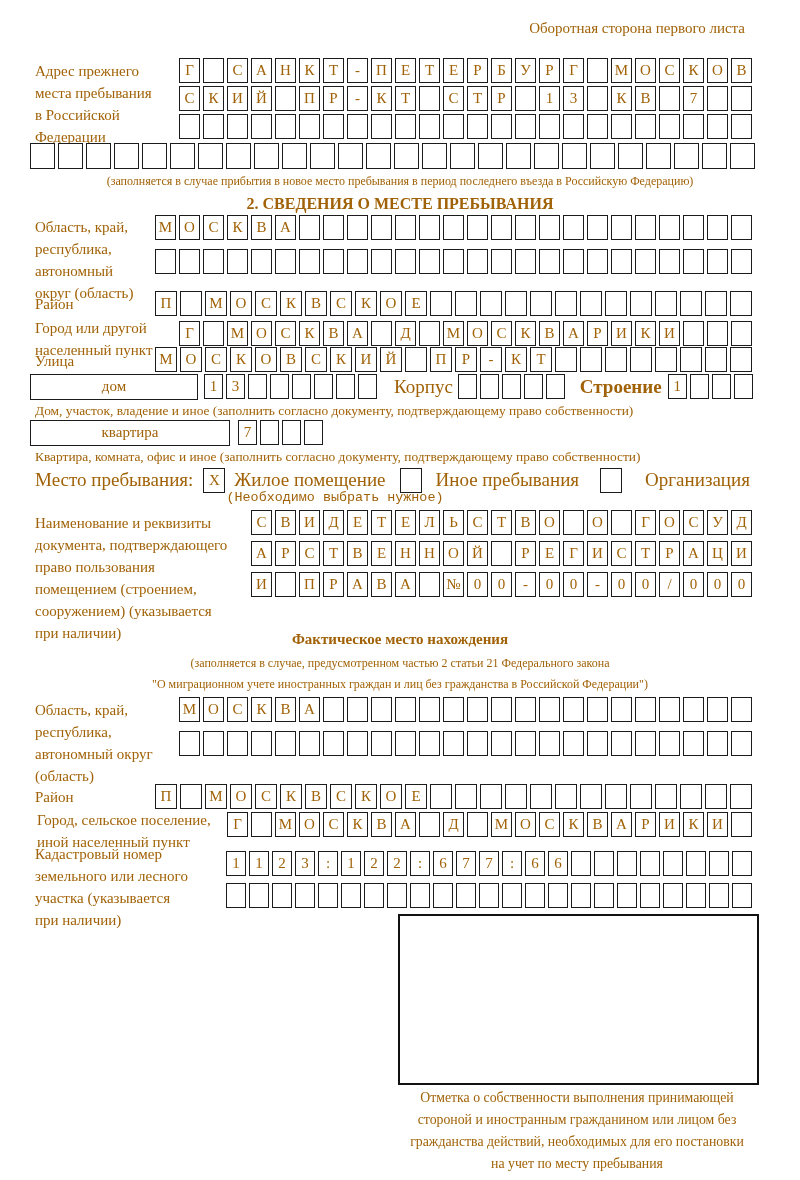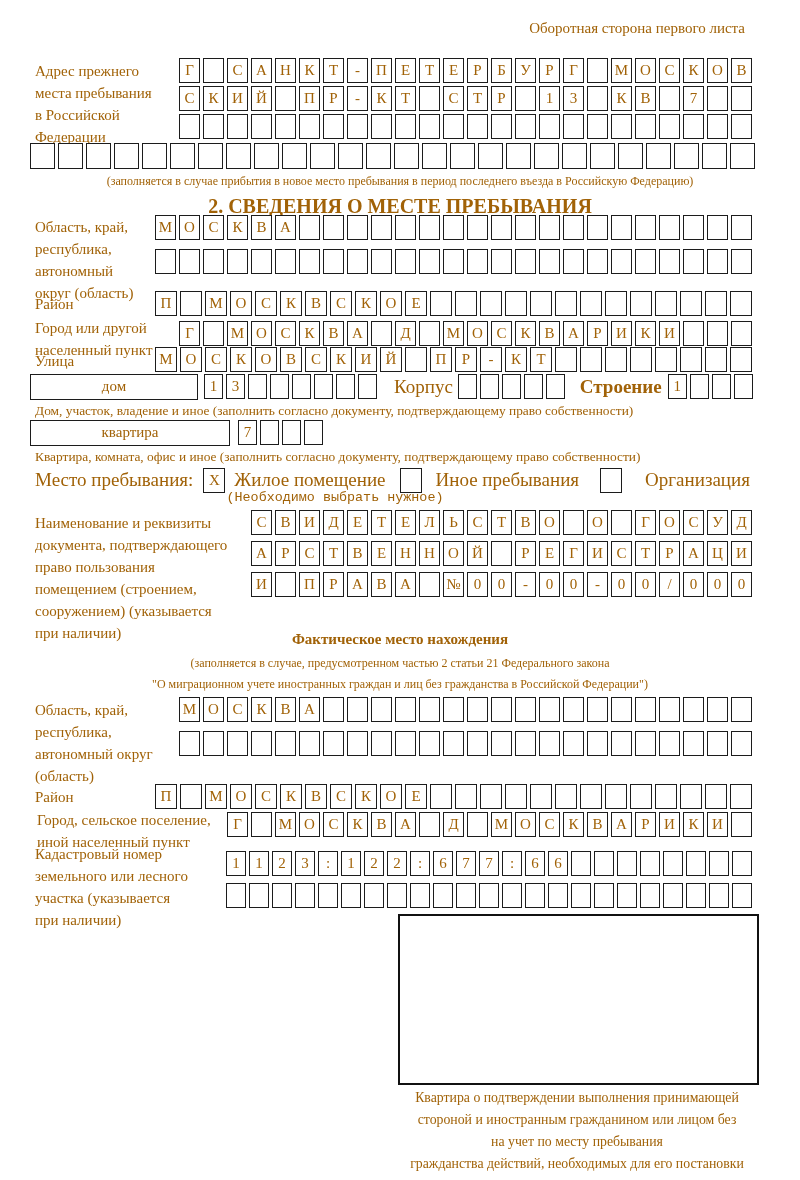--- a/index.html
+++ b/index.html
@@ -150,21 +150,21 @@
       <span class="cell"></span>
       <span class="cell"></span>
       <span class="cell"></span>
       <span class="cell"></span>
       <span class="cell"></span>
       <span class="cell"></span>
       <span class="cell"></span>
     </div>
   <div class="note-center" style="top:174px;">(заполняется в случае прибытия в новое место пребывания в период последнего въезда в Российскую Федерацию)</div>
 
-  <div class="title" style="top:195px; font-size:20px;">2. СВЕДЕНИЯ О МЕСТЕ ПРЕБЫВАНИЯ</div>
+  <div class="title" style="top:195px; font-size:16px;">2. СВЕДЕНИЯ О МЕСТЕ ПРЕБЫВАНИЯ</div>
 
   <div class="lbl" style="left:35px; top:216px;">
     <div>Область, край,</div>
     <div>республика,</div>
     <div>автономный</div>
     <div>округ (область)</div>
   </div>
   <div class="boxrow cw21" style="top:215px; right:45px;">
       <span class="cell">М</span>
       <span class="cell">О</span>
@@ -615,19 +615,19 @@
       <span class="cell"></span>
       <span class="cell"></span>
       <span class="cell"></span>
       <span class="cell"></span>
       <span class="cell"></span>
       <span class="cell"></span>
     </div>
 
   <div class="stamp-box"></div>
   <div class="caption">
-    <div>Квартира о подтверждении выполнения принимающей</div>
+    <div>Отметка о собственности выполнения принимающей</div>
     <div>стороной и иностранным гражданином или лицом без</div>
+    <div>гражданства действий, необходимых для его постановки</div>
     <div>на учет по месту пребывания</div>
-    <div>гражданства действий, необходимых для его постановки</div>
   </div>
 
 </div>
 
 </body></html>

